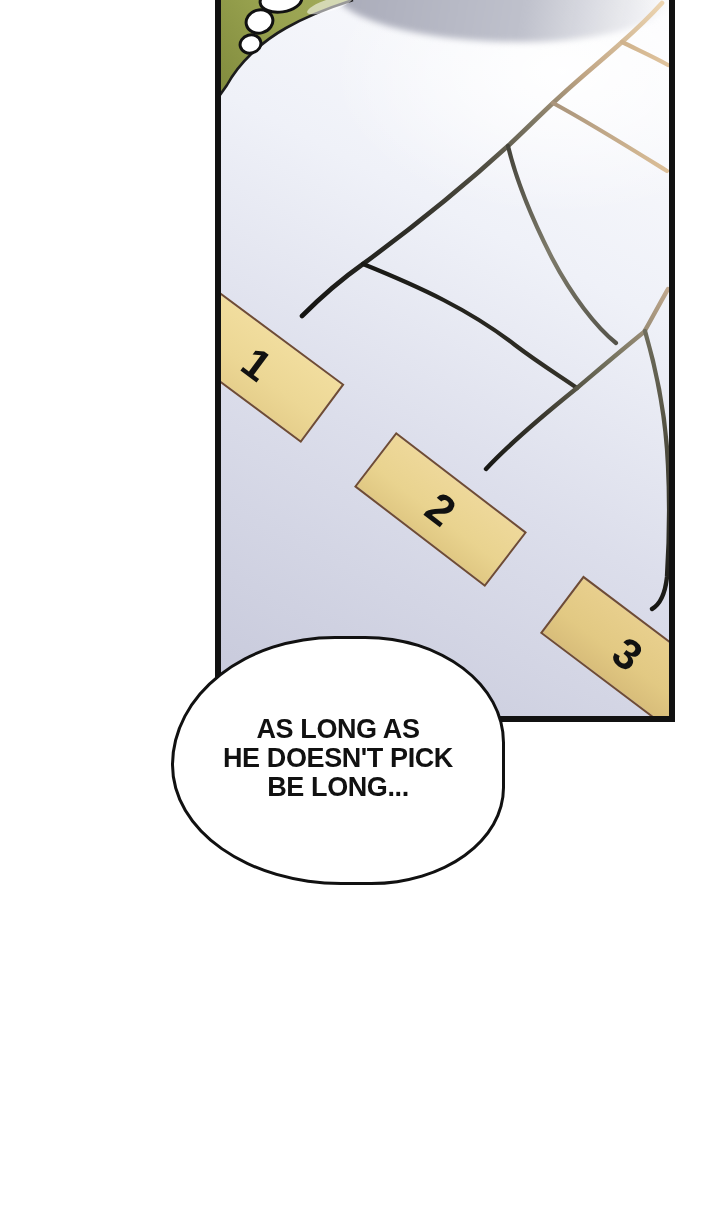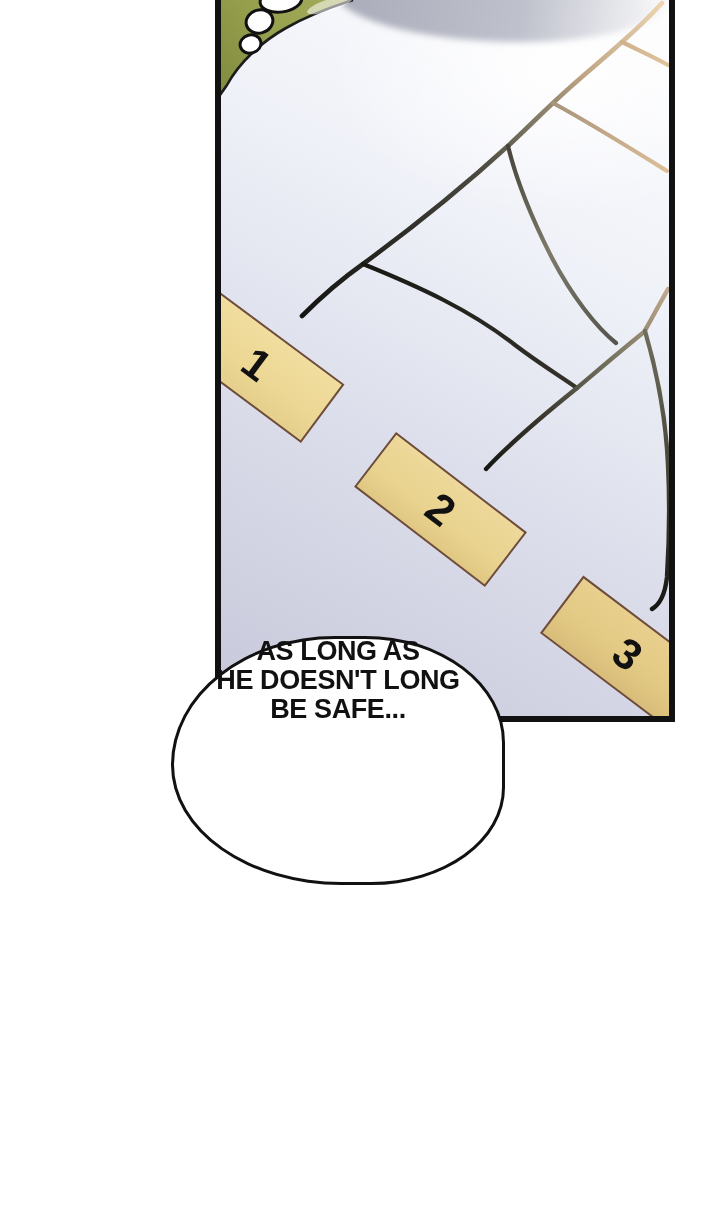--- a/index.html
+++ b/index.html
@@ -28,21 +28,21 @@
          background:linear-gradient(180deg,#eed89a 0%,#e9d38f 60%,#e0c883 100%);}
   .card3{left:324px;top:618px;width:165px;height:72px;transform:rotate(37deg);
          background:linear-gradient(180deg,#e8cf8d 0%,#e2c983 60%,#d8bd7a 100%);}
 
   .ladder{position:absolute;left:0;top:0;}
 
   
   .bubble{position:absolute;left:171px;top:636px;width:334px;height:249px;box-sizing:border-box;
           background:var(--bubble-fill,#fff);border:3.5px solid var(--ink,#111);
           border-radius:54% 46% 44% 56% / 57% 47% 43% 53%;z-index:10;
-          display:flex;justify-content:center;}
+          display:flex;align-items:center;justify-content:center;}
   .bubble-text{text-align:center;font-weight:bold;font-size:27px;line-height:29px;
                letter-spacing:-0.4px;color:var(--ink,#111);transform:translateY(-2px);
                font-family:"Liberation Sans",sans-serif;white-space:nowrap;}
 </style>
 </head>
 <body>
 
 <div class="page">
 
   <div class="panel">
@@ -122,18 +122,18 @@
           <path stroke="url(#gRail2)" stroke-width="4.4" d="M 668 289 C 656 310 649 324 644 332 C 618 353 596 372 577 388 C 546 413 512 441 486 469"></path>
           <path stroke="url(#gRail3)" stroke-width="4.4" d="M 645 331 C 657 372 666 420 668 465 C 670 505 669 545 667 577 C 665 595 659 605 652 609"></path>
         </g>
       </svg>
     </div>
   </div>
 
   <div class="bubble">
     <div class="bubble-text">
       <div>AS LONG AS</div>
-      <div>HE DOESN'T LONG</div>
-      <div>BE SAFE...</div>
+      <div>HE DOESN'T PICK</div>
+      <div>BE LONG...</div>
     </div>
   </div>
 
 </div>
 
 </body></html>

